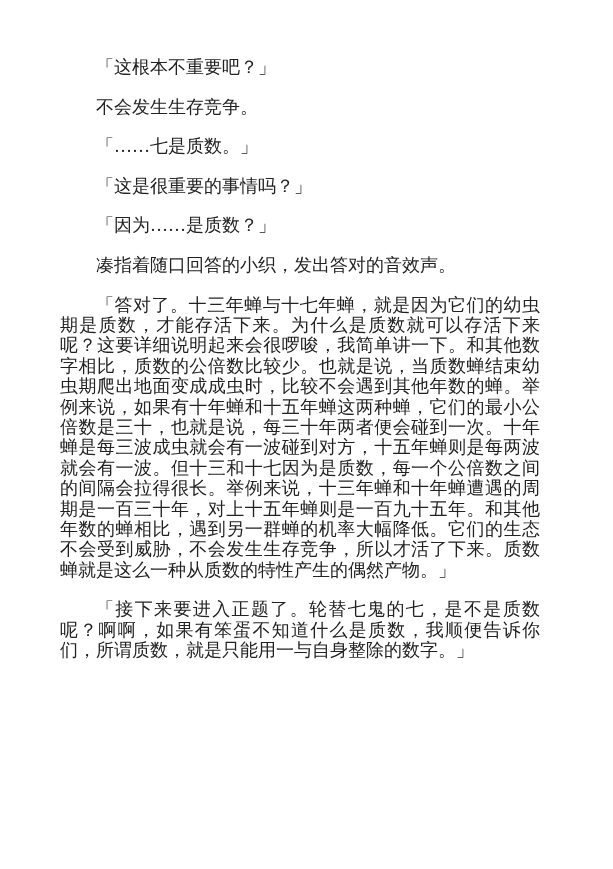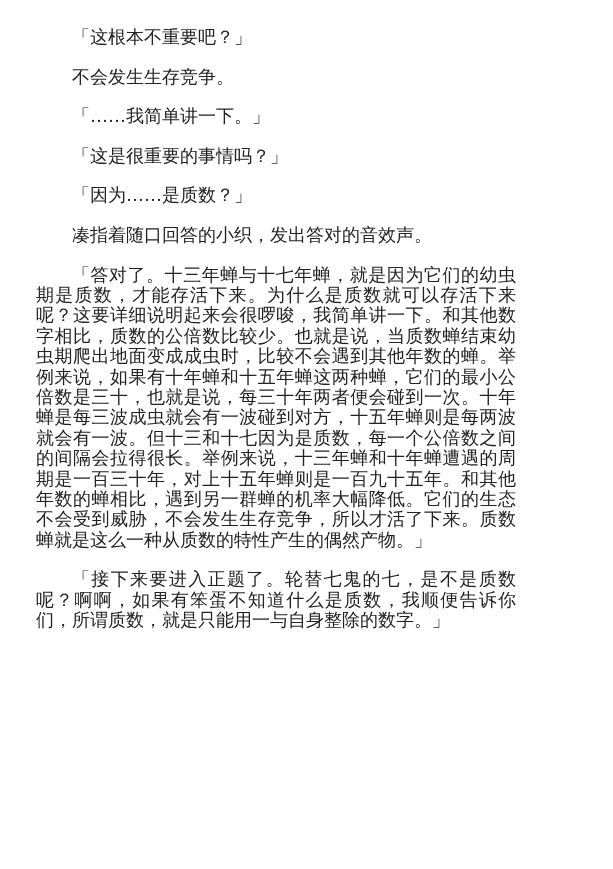--- a/index.html
+++ b/index.html
@@ -6,40 +6,41 @@
     margin: 0;
     padding: 0;
     background: #ffffff;
   }
   .page {
     position: relative;
     width: 567px;
     height: 869px;
     background: #ffffff;
     box-sizing: border-box;
-    padding: 27px 51px 0 36px;
+    padding: 57px 51px 0 36px;
     overflow: hidden;
+    margin-left: 24px;
   }
   .page p {
     margin: 0 0 19.2px 0;
     font-family: "Liberation Serif", "DejaVu Serif", serif;
     font-size: 18px;
     line-height: 20.4px;
     color: #222222;
     text-align: justify;
     text-indent: 2em;
     word-break: break-all;
     overflow-wrap: break-word;
   }
 </style>
 </head>
 <body>
 
 <div class="page">
   <p>「这根本不重要吧？」</p>
   <p>不会发生生存竞争。</p>
-  <p>「……我简单讲一下。」</p>
+  <p>「……七是质数。」</p>
   <p>「这是很重要的事情吗？」</p>
   <p>「因为……是质数？」</p>
   <p>凑指着随口回答的小织，发出答对的音效声。</p>
   <p>「答对了。十三年蝉与十七年蝉，就是因为它们的幼虫期是质数，才能存活下来。为什么是质数就可以存活下来呢？这要详细说明起来会很啰唆，我简单讲一下。和其他数字相比，质数的公倍数比较少。也就是说，当质数蝉结束幼虫期爬出地面变成成虫时，比较不会遇到其他年数的蝉。举例来说，如果有十年蝉和十五年蝉这两种蝉，它们的最小公倍数是三十，也就是说，每三十年两者便会碰到一次。十年蝉是每三波成虫就会有一波碰到对方，十五年蝉则是每两波就会有一波。但十三和十七因为是质数，每一个公倍数之间的间隔会拉得很长。举例来说，十三年蝉和十年蝉遭遇的周期是一百三十年，对上十五年蝉则是一百九十五年。和其他年数的蝉相比，遇到另一群蝉的机率大幅降低。它们的生态不会受到威胁，不会发生生存竞争，所以才活了下来。质数蝉就是这么一种从质数的特性产生的偶然产物。」</p>
   <p>「接下来要进入正题了。轮替七鬼的七，是不是质数呢？啊啊，如果有笨蛋不知道什么是质数，我顺便告诉你们，所谓质数，就是只能用一与自身整除的数字。」</p>
 </div>
 
 </body></html>

